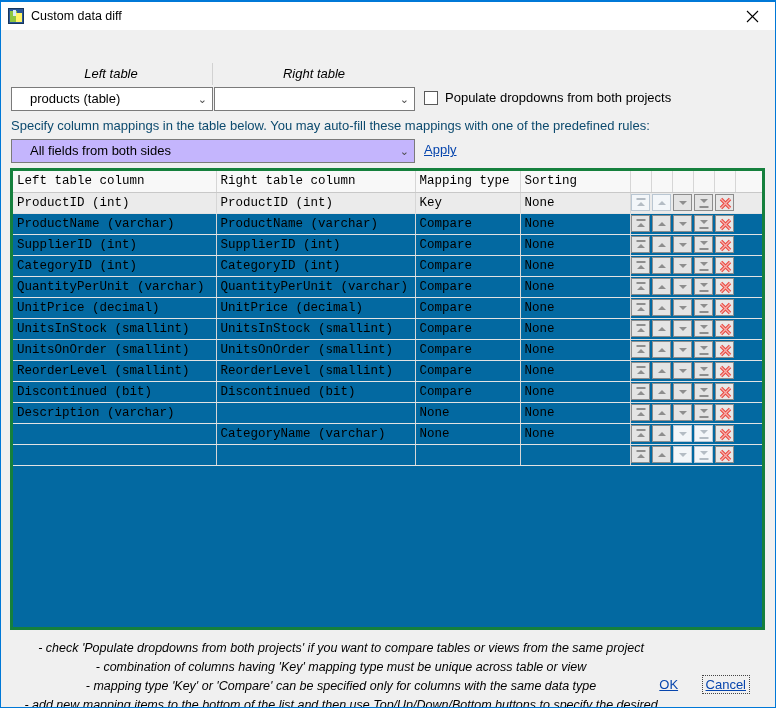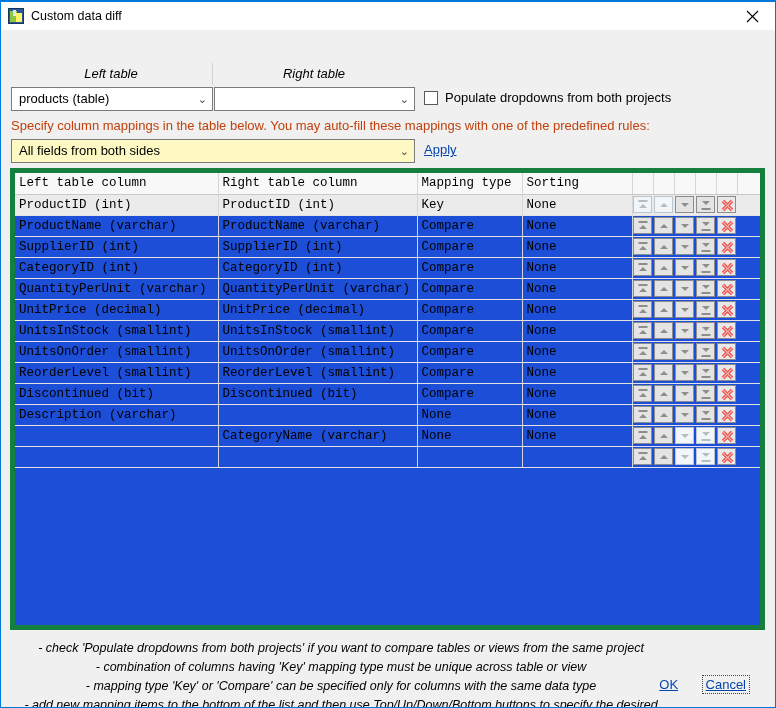--- a/index.html
+++ b/index.html
@@ -79,64 +79,64 @@
   }
 
   .combo {
     position: absolute;
     height: 24px;
     background: #ffffff;
     border: 1px solid #7a7a7a;
     font-size: 13px;
     color: #000;
     line-height: 22px;
-    padding-left: 7px;
+    padding-left: 18px;
     white-space: nowrap;
     overflow: hidden;
     cursor: default;
   }
   .combo .arrow {
     position: absolute; right: 5px; top: 0; height: 22px;
     display: flex; align-items: center;
     color: #4b4b4b; font-size: 11px;
   }
   #left-combo  { left: 10px;  top: 57px; width: 202px; }
   #right-combo { left: 213px; top: 57px; width: 201px; }
-  #rule-combo  { left: 10px;  top: 109px; width: 404px; background:#fef9c3; }
+  #rule-combo  { left: 10px;  top: 109px; width: 404px; background:#c4b5fd; }
 
   #populate-row {
     position: absolute; left: 423px; top: 60px;
     display: flex; align-items: center;
   }
   #populate-checkbox {
     width: 14px; height: 14px;
     border: 1px solid #5a5a5a;
     background: #ffffff;
     margin-right: 7px;
     cursor: default;
   }
   #populate-label { font-size: 13px; color: #000; white-space: nowrap; }
 
   #specify-text {
     position: absolute; left: 10px; top: 88px;
-    font-size: 13px; color: #c2410c; white-space: nowrap; text-align: right;
+    font-size: 13px; color: #0c4a6e; white-space: nowrap; text-align: right;
   }
   #apply-link {
     position: absolute; left: 423px; top: 112px;
     font-size: 13px; color: #0645ad;
     text-decoration: underline;
     cursor: default;
   }
 
   
   #grid-wrap {
     position: absolute; left: 9px; top: 138px;
     width: 755px; height: 462px;
-    background: #1d4ed8;
-    border: 5px solid #15803d;
+    background: #0369a1;
+    border: 3px solid #15803d;
     overflow: hidden;
   }
   table.grid {
     border-collapse: collapse;
     width: 753px;
     table-layout: fixed;
     font-family: "Liberation Mono", monospace;
     font-size: 12.5px;
   }
   table.grid col.c-left  { width: 203px; }

